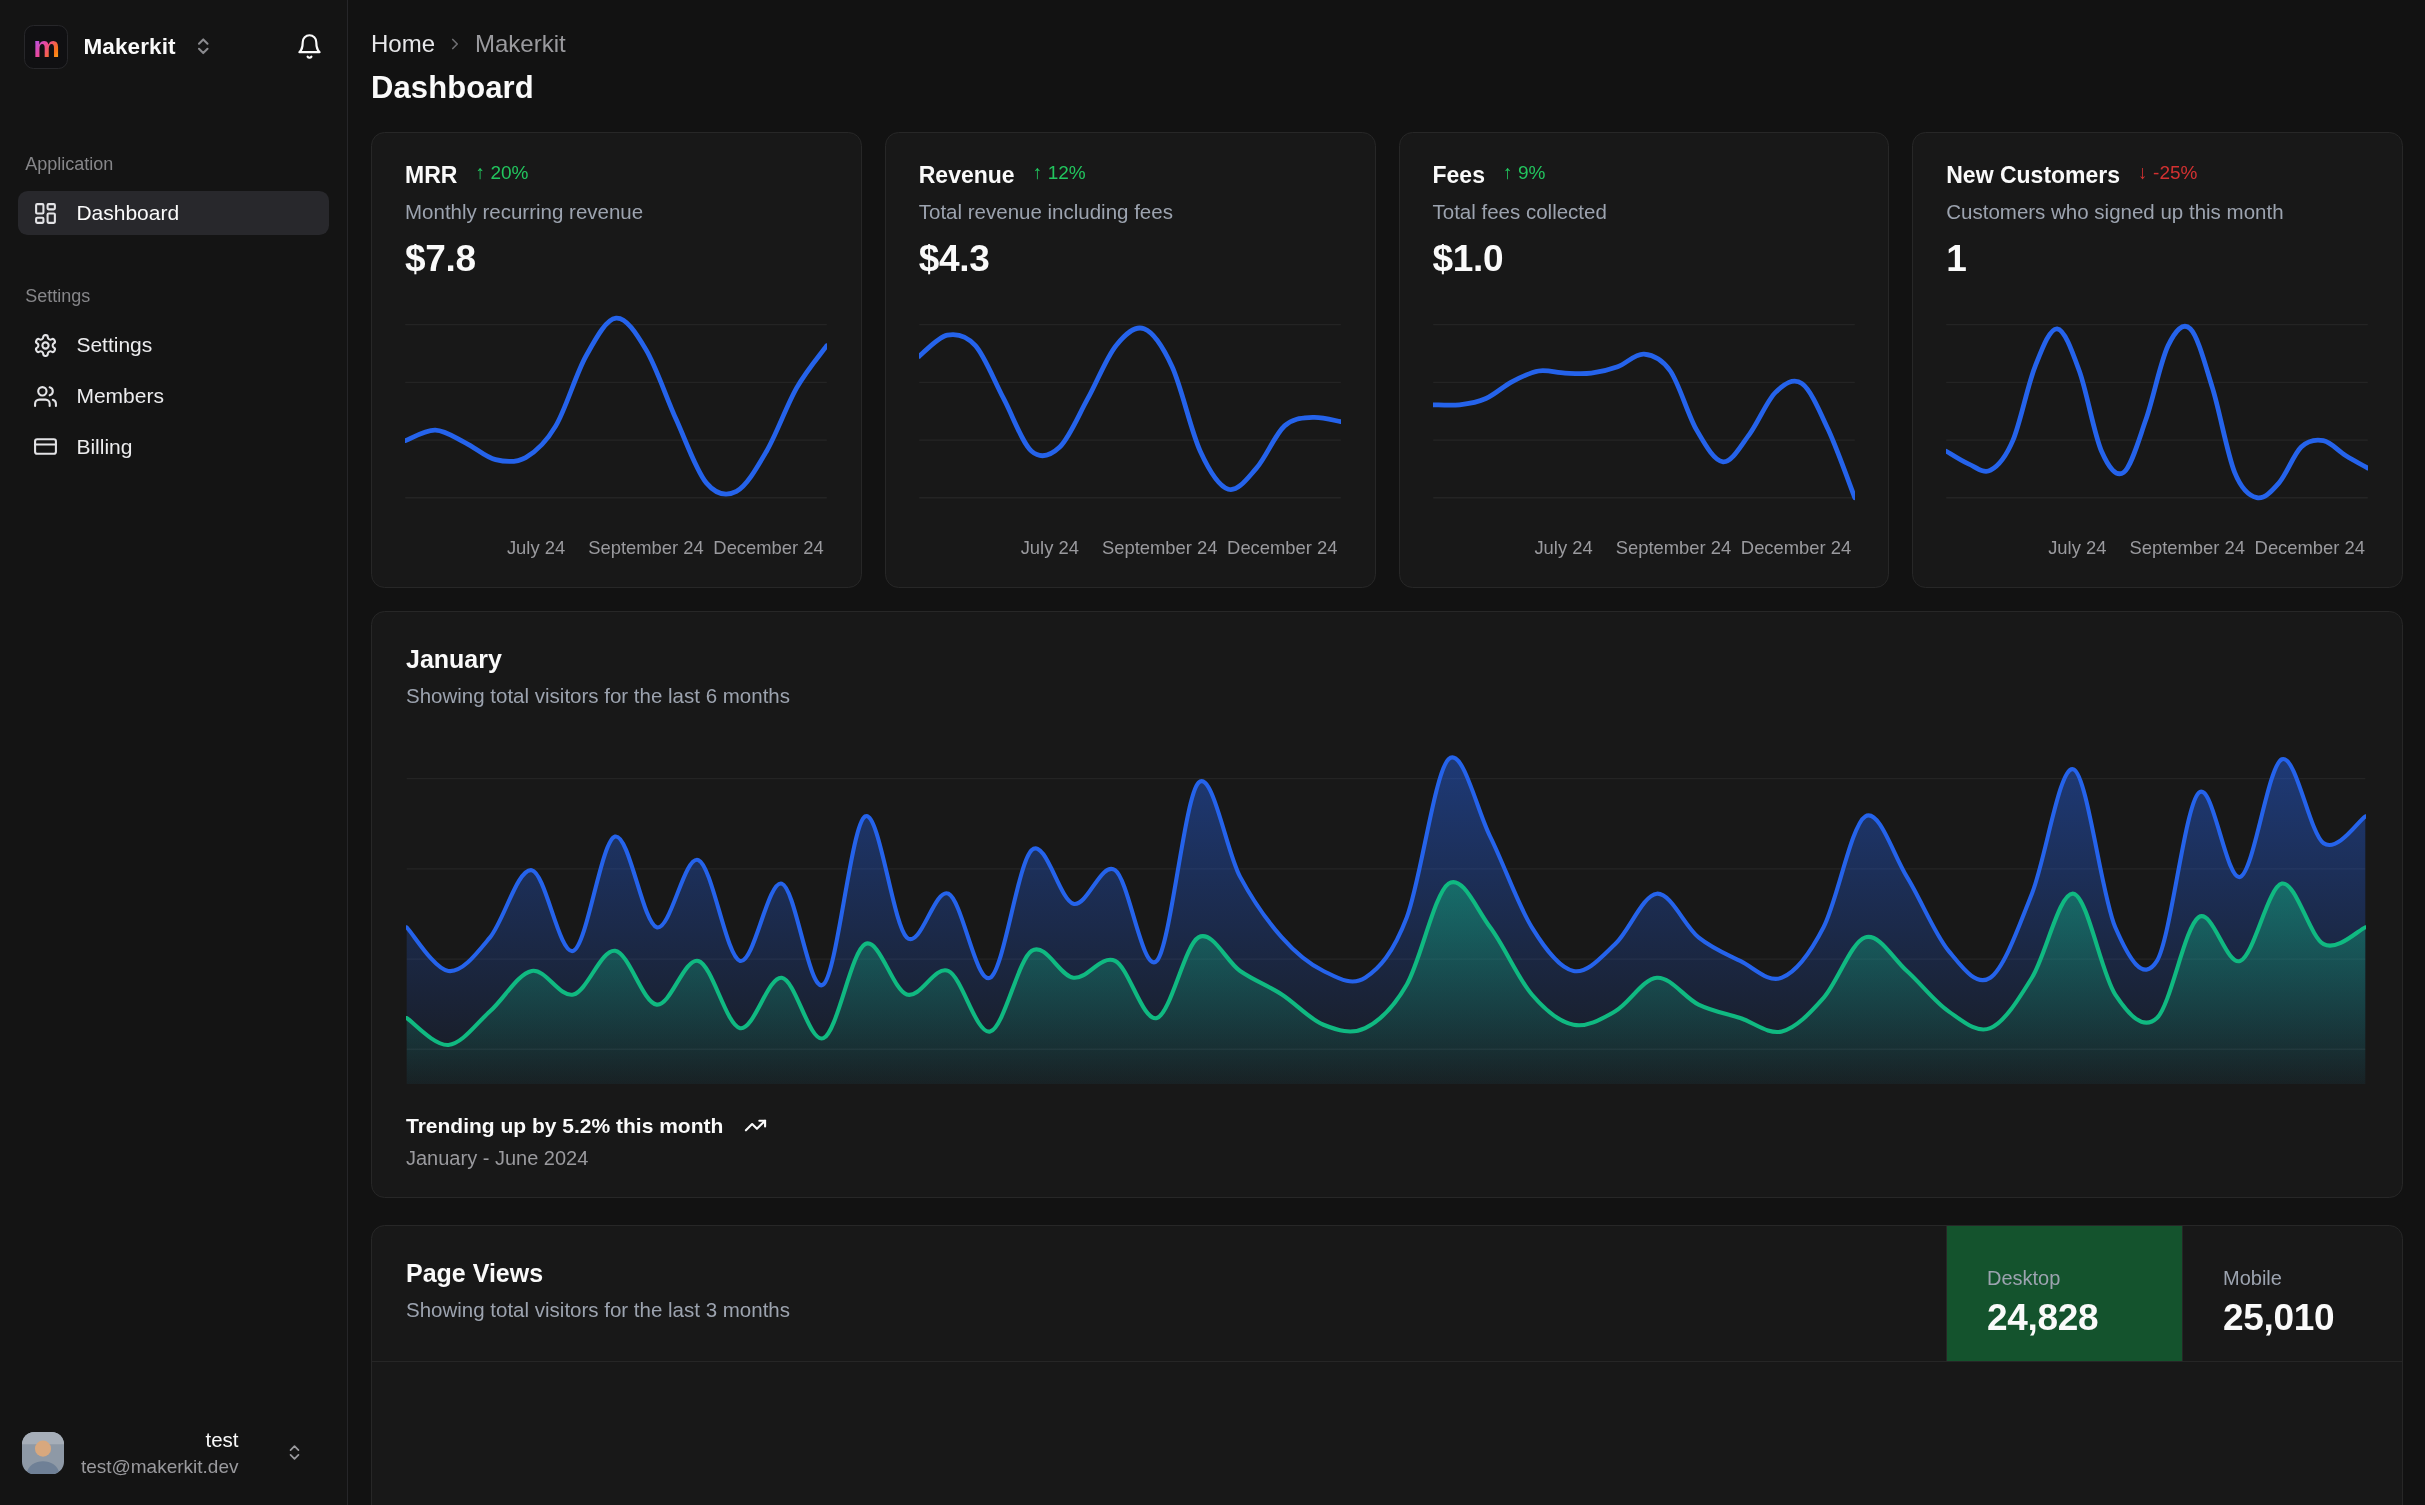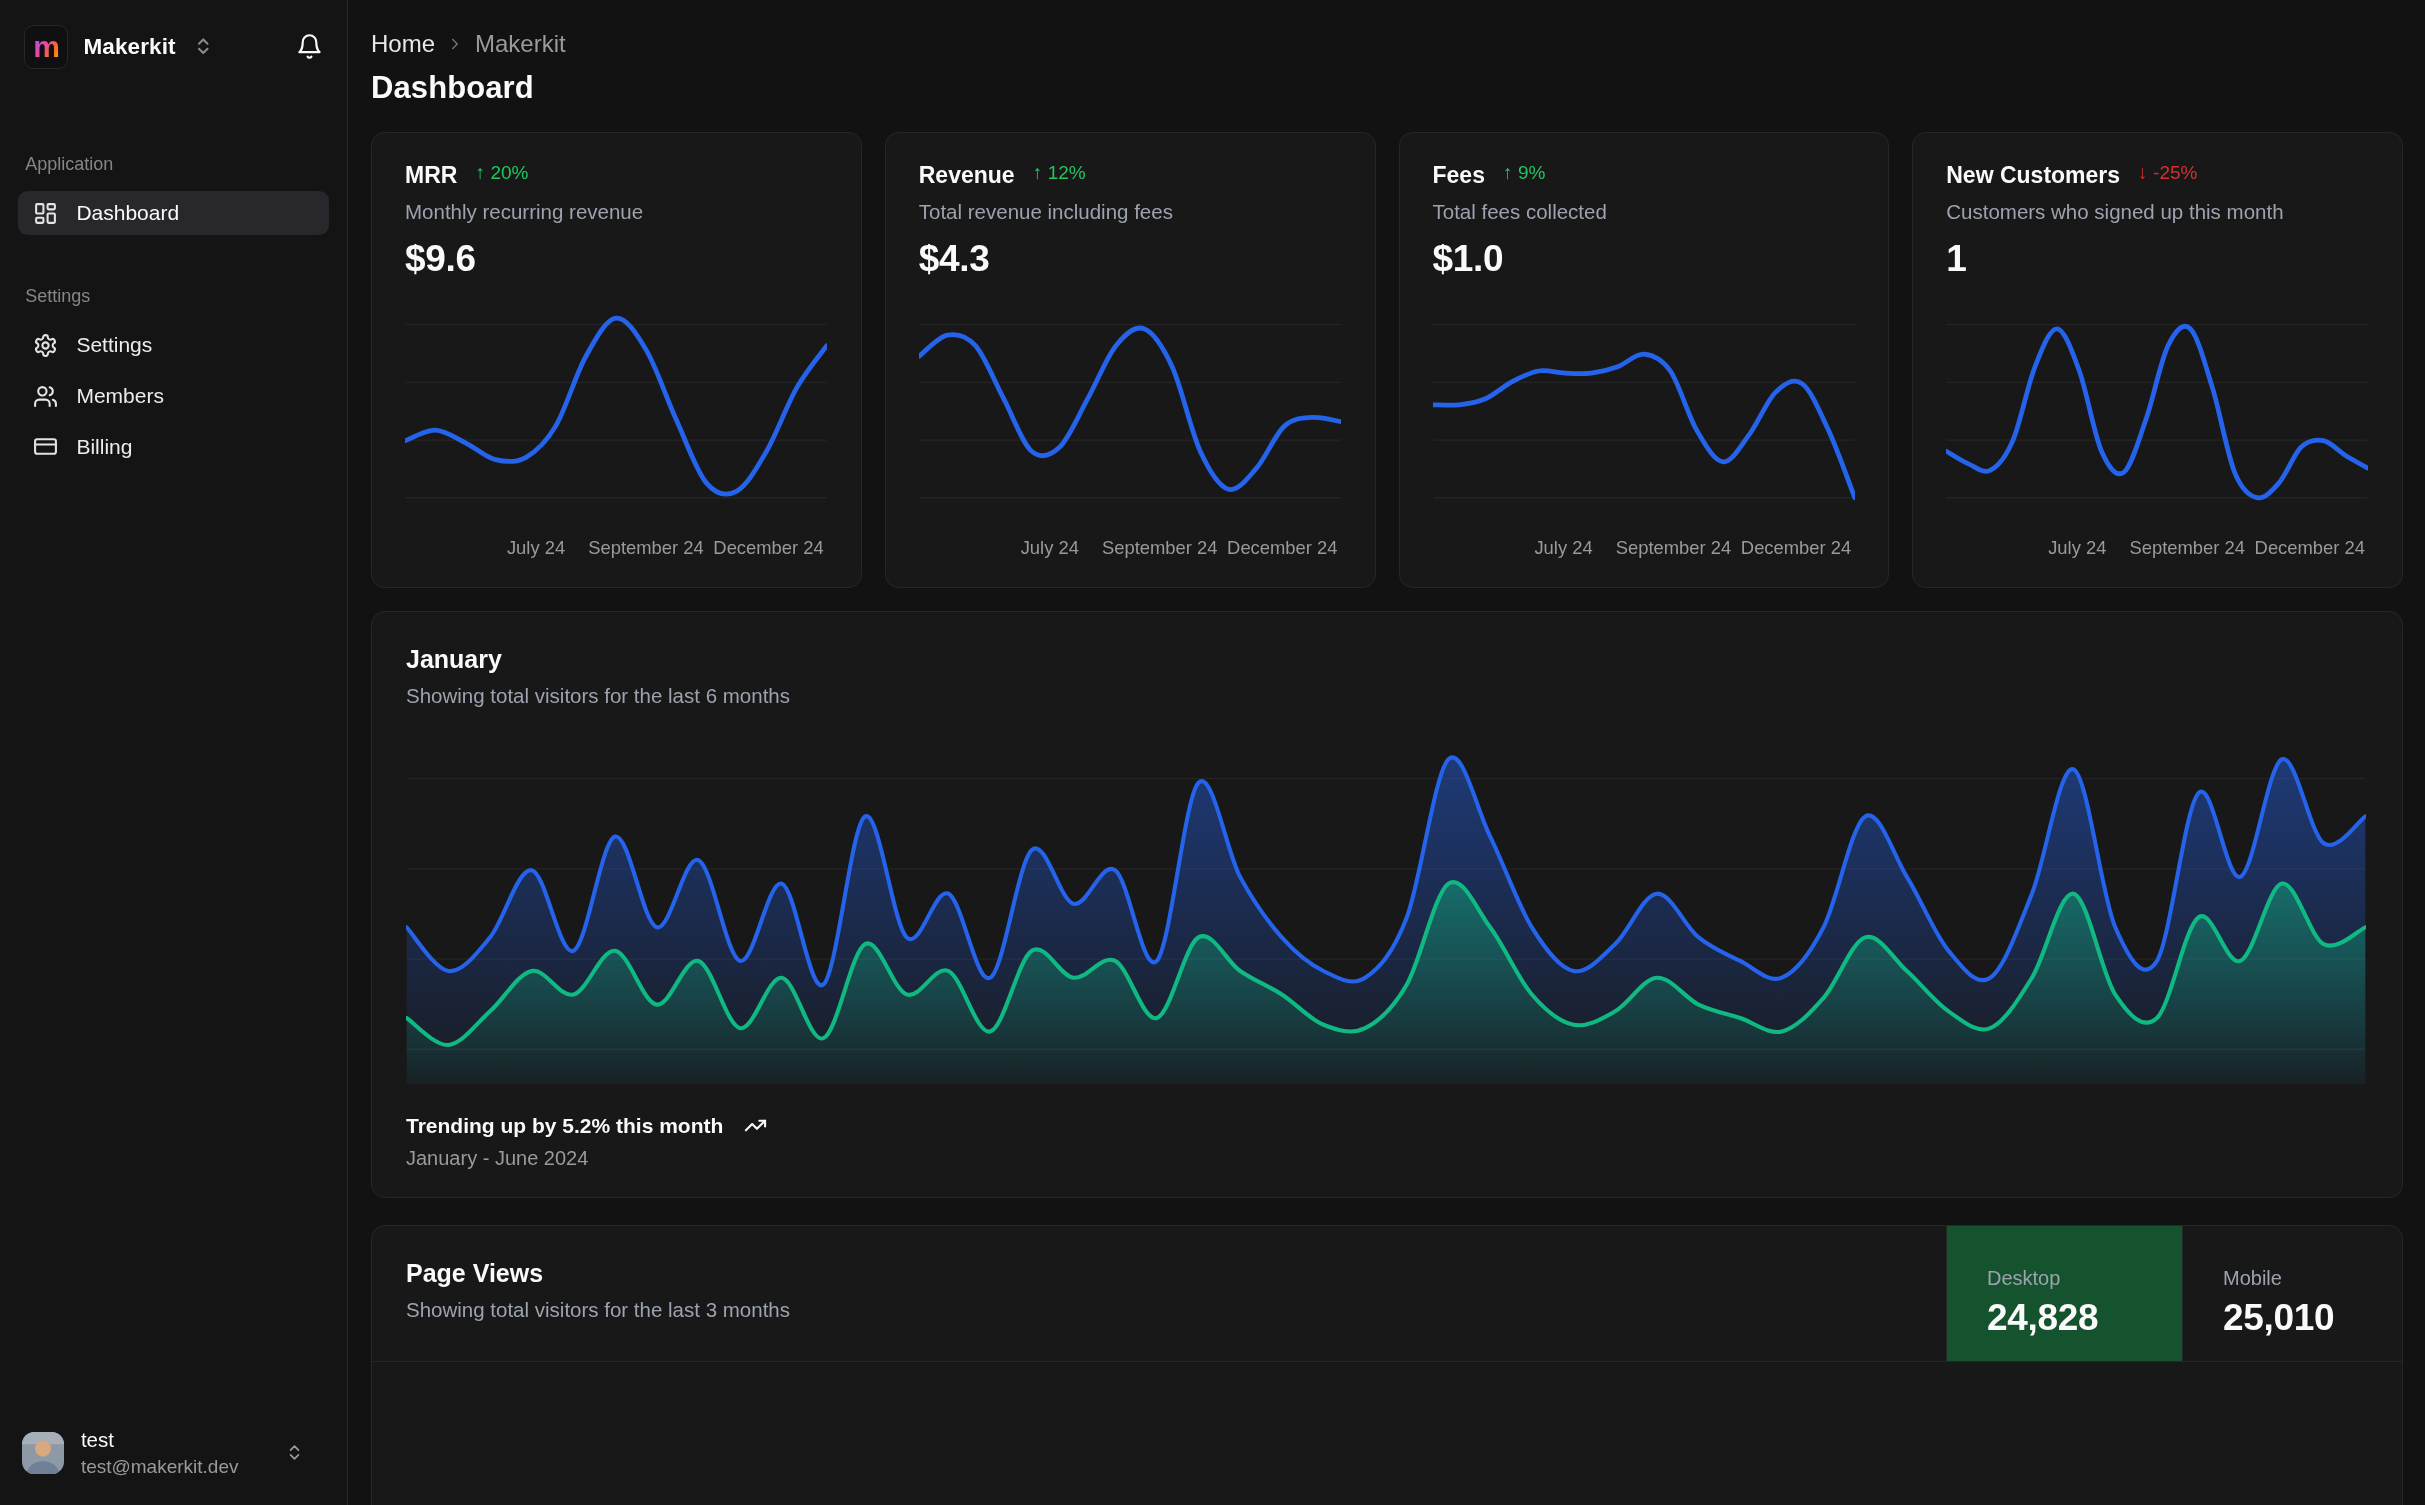--- a/index.html
+++ b/index.html
@@ -27,21 +27,21 @@
   .nav-item { display:flex; align-items:center; gap:18px; height:44px; padding:0 15px;
     border-radius:9.6px; font-size:21px; color:#ececee; margin-bottom:6.8px; cursor:pointer; }
   .nav-item .icon { color:#e3e3e6; }
   .nav-item.active { background:#28282c; color:#fafafa; }
 
   .sidebar-spacer { flex:1; }
   .user-row { display:flex; align-items:center; gap:16.4px; padding:6.8px 4.1px; cursor:pointer; }
   .avatar { width:42px; height:42px; border-radius:12.3px; overflow:hidden; flex:none; }
   .avatar svg { width:100%; height:100%; display:block; }
   .user-texts { display:flex; flex-direction:column; gap:4.1px; min-width:0; }
-  .user-name { font-size:20.5px; font-weight:500; color:#fafafa; }
+  .user-name { font-size:20.5px; font-weight:500; color:#fafafa;text-align:right; }
   .user-email { font-size:19px; color:#9a9a9e; }
   .user-chevrons { margin-left:auto; color:#9a9a9e; margin-right:20.5px; }
 
   
   .main { flex:1; height:100%; overflow:hidden; padding:30px 23px 0 23px; background:#121212; }
   .breadcrumb { display:flex; align-items:center; gap:11px; font-size:24px; }
   .crumb-home { color:#e8e8ea; cursor:pointer; }
   .crumb-sep { color:#6e6e72; }
   .crumb-current { color:#9a9a9e; }
   .page-title { font-size:31px; font-weight:700; margin-top:12.3px; letter-spacing:0.1px; }
@@ -189,21 +189,21 @@
 
       <section class="card stat-card">
         <div class="stat-head">
           <span class="stat-title">MRR</span>
           <span class="stat-badge" style="color: rgb(34, 197, 94);">
             <span>↑</span>
             <span>20%</span>
           </span>
         </div>
         <div class="stat-desc">Monthly recurring revenue</div>
-        <div class="stat-value">$9.6</div>
+        <div class="stat-value">$7.8</div>
         <div class="spark-wrap">
           <div class="spark-chart">
               <svg width="422" height="222" style="position: absolute; inset: 0px;" viewBox="0 0 619 326">
                 <line x1="0" x2="619" y1="39.12" y2="39.12" stroke="rgba(255,255,255,0.055)" stroke-width="2"></line>
                 <line x1="0" x2="619" y1="123.88" y2="123.88" stroke="rgba(255,255,255,0.055)" stroke-width="2"></line>
                 <line x1="0" x2="619" y1="208.64000000000001" y2="208.64000000000001" stroke="rgba(255,255,255,0.055)" stroke-width="2"></line>
                 <line x1="0" x2="619" y1="293.40000000000003" y2="293.40000000000003" stroke="rgba(255,255,255,0.055)" stroke-width="2"></line>
                 <path d="M 0 209.5 C 7.3690476190476195 206.91666666666666, 29.476190476190474 193.48333333333335, 44.214285714285715 194 C 58.952380952380956 194.51666666666665, 73.69047619047619 205.36666666666662, 88.42857142857143 212.59999999999997 C 103.16666666666667 219.83333333333331, 117.9047619047619 233.78333333333333, 132.64285714285714 237.4 C 147.38095238095238 241.01666666666668, 162.11904761904762 242.56666666666666, 176.85714285714286 234.29999999999998 C 191.5952380952381 226.0333333333333, 206.33333333333334 212.60000000000002, 221.07142857142858 187.8 C 235.80952380952382 163, 250.54761904761904 111.85000000000001, 265.2857142857143 85.5 C 280.0238095238095 59.14999999999999, 294.76190476190476 31.249999999999986, 309.5 29.699999999999985 C 324.23809523809524 28.149999999999984, 338.9761904761905 51.39999999999999, 353.7142857142857 76.19999999999999 C 368.45238095238096 100.99999999999999, 383.1904761904762 145.95, 397.92857142857144 178.5 C 412.6666666666667 211.05, 427.4047619047619 253.93333333333334, 442.14285714285717 271.5 C 456.8809523809524 289.06666666666666, 471.6190476190476 291.65, 486.35714285714283 283.9 C 501.0952380952381 276.15, 515.8333333333333 250.31666666666666, 530.5714285714286 225 C 545.3095238095239 199.68333333333334, 560.047619047619 157.83333333333334, 574.7857142857143 132 C 589.5238095238096 106.16666666666667, 611.6309523809524 80.33333333333331, 619 69.99999999999999" fill="none" stroke="#2563eb" stroke-width="7" stroke-linecap="round"></path>
               </svg>
             </div>

